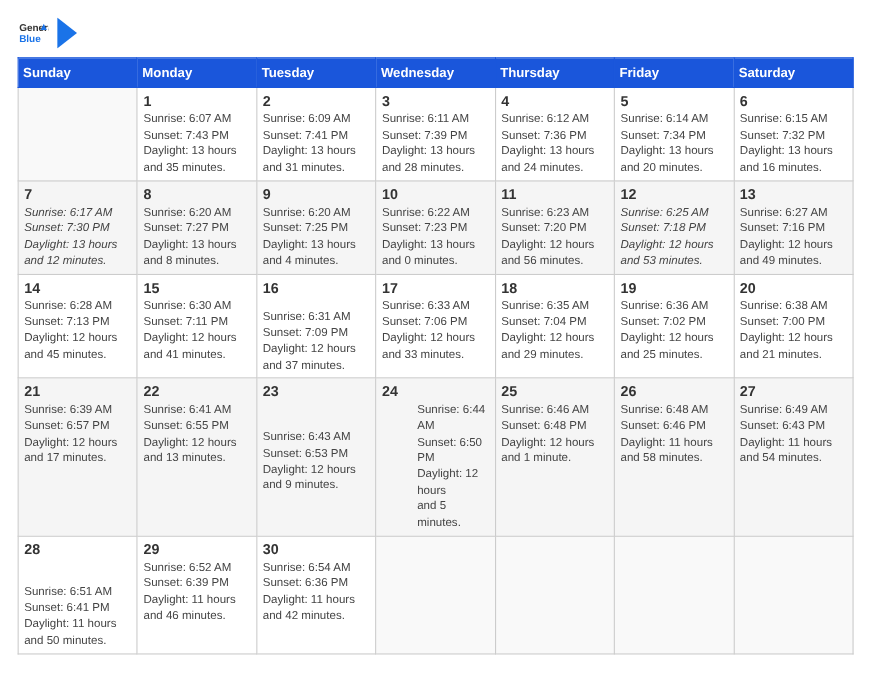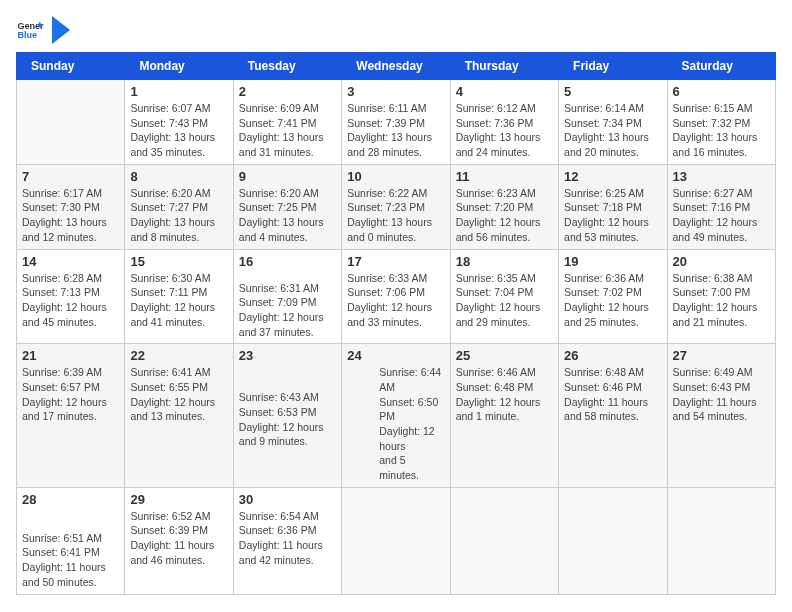--- a/index.html
+++ b/index.html
@@ -37,21 +37,21 @@
     }
     table {
       width: 100%;
       border-collapse: collapse;
       font-size: 11px;
     }
     thead tr th {
       background-color: #1a56db;
       color: #fff;
       text-align: left;
-      padding: 6px 14px;
+      padding: 6px 4px;
       font-size: 12px;
       font-weight: bold;
       border: 1px solid #1a56db;
     }
     tbody tr td {
       border: 1px solid #ccc;
       vertical-align: top;
       padding: 4px 5px;
       height: 80px;
       width: 108px;
@@ -151,21 +151,21 @@
           <span class="day-num">6</span>
           <div class="day-info" style="white-space: pre-line;">Sunrise: 6:15 AM
 Sunset: 7:32 PM
 Daylight: 13 hours
 and 16 minutes.</div>
         </td>
       </tr>
       <tr>
         <td>
           <span class="day-num">7</span>
-          <div class="day-info" style="white-space: pre-line;">Sunrise: 6:17 AM
+          <div class="day-info" style="white-space: pre-line; font-style: italic;">Sunrise: 6:17 AM
 Sunset: 7:30 PM
 Daylight: 13 hours
 and 12 minutes.</div>
         </td>
         <td>
           <span class="day-num">8</span>
           <div class="day-info" style="white-space: pre-line;">Sunrise: 6:20 AM
 Sunset: 7:27 PM
 Daylight: 13 hours
 and 8 minutes.</div>
@@ -186,21 +186,21 @@
         </td>
         <td>
           <span class="day-num">11</span>
           <div class="day-info" style="white-space: pre-line;">Sunrise: 6:23 AM
 Sunset: 7:20 PM
 Daylight: 12 hours
 and 56 minutes.</div>
         </td>
         <td>
           <span class="day-num">12</span>
-          <div class="day-info" style="white-space: pre-line;">Sunrise: 6:25 AM
+          <div class="day-info" style="white-space: pre-line; font-style: italic;">Sunrise: 6:25 AM
 Sunset: 7:18 PM
 Daylight: 12 hours
 and 53 minutes.</div>
         </td>
         <td>
           <span class="day-num">13</span>
           <div class="day-info" style="white-space: pre-line;">Sunrise: 6:27 AM
 Sunset: 7:16 PM
 Daylight: 12 hours
 and 49 minutes.</div>

